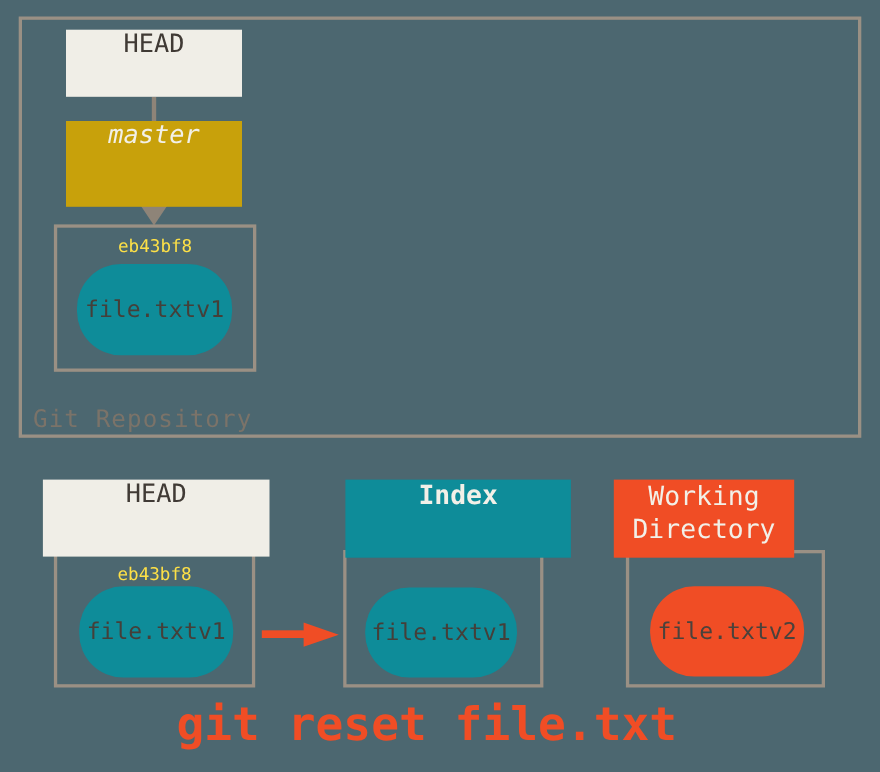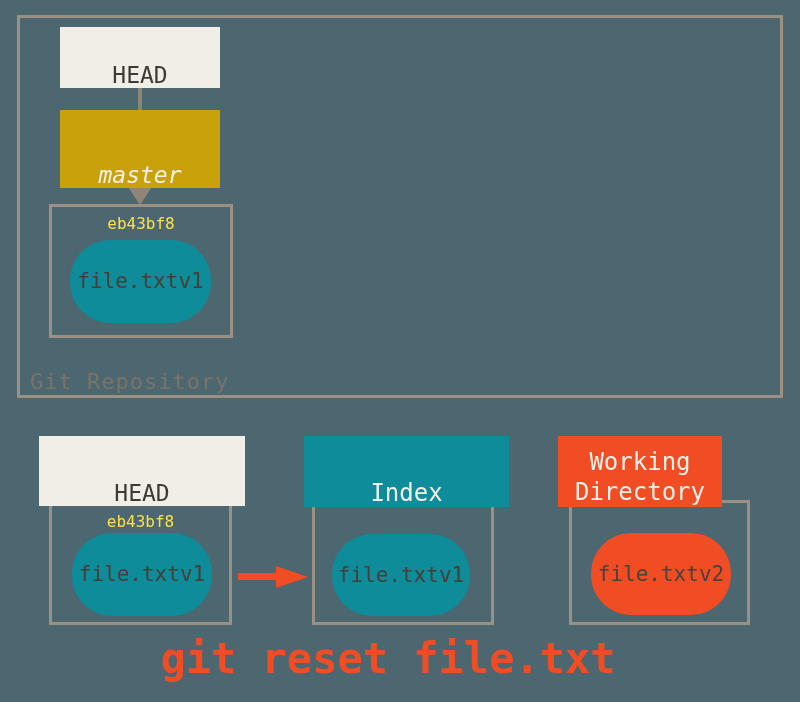--- a/index.html
+++ b/index.html
@@ -18,21 +18,21 @@
     left: 17px; top: 15px; width: 766px; height: 383px;
     border: 3px solid #9A9084;
   }
   .repo-label {
     left: 30px; top: 369px;
     font-size: 22px; color: #7B7369; letter-spacing: 1px;
   }
 
   
   .hdr {
-    display: flex; align-items: flex-end; justify-content: center;
+    display: flex; align-items: flex-start; justify-content: center;
     text-align: center; z-index: 3;
   }
   .cream  { background: #F0EEE7; color: #403A35; }
   .goldbg { background: #C8A10B; color: #F2F0E8; }
   .tealbg { background: #0E8C99; color: #F2F0E8; }
   .redbg  { background: #F04D25; color: #F2F0E8; }
 
   .head-top   { left: 60px;  top: 27px;  width: 160px; height: 61px; font-size: 23px; }
   .master-box { left: 60px;  top: 110px; width: 160px; height: 78px; font-size: 23px; font-style: italic; }
 
@@ -79,21 +79,21 @@
   }
   .pill-teal { background: #0E8C99; }
   .pill-red  { background: #F04D25; color: #4A423C; }
   .pill-top      { left: 70px;  top: 240px; width: 141px; height: 83px; }
   .pill-head-b   { left: 72px;  top: 533px; width: 140px; height: 83px; }
   .pill-index    { left: 332px; top: 534px; width: 138px; height: 82px; }
   .pill-wd       { left: 591px; top: 533px; width: 140px; height: 82px; }
 
   
   .head-bottom { left: 39px;  top: 436px; width: 206px; height: 70px; font-size: 23px; }
-  .index-hdr   { left: 304px; top: 436px; width: 205px; height: 71px; font-size: 24px; }
+  .index-hdr   { left: 314px; top: 436px; width: 205px; height: 71px; font-size: 24px; font-weight: bold; }
   .wd-hdr      { left: 558px; top: 436px; width: 164px; height: 71px;
                  font-size: 24px; line-height: 30px; padding: 0 8px; }
 
   
   .command {
     left: 0; right: 0; top: 634px;
     text-align: center;
     font-size: 42px; font-weight: bold; color: #F04D25;
     transform: translateX(-12px);
   }

